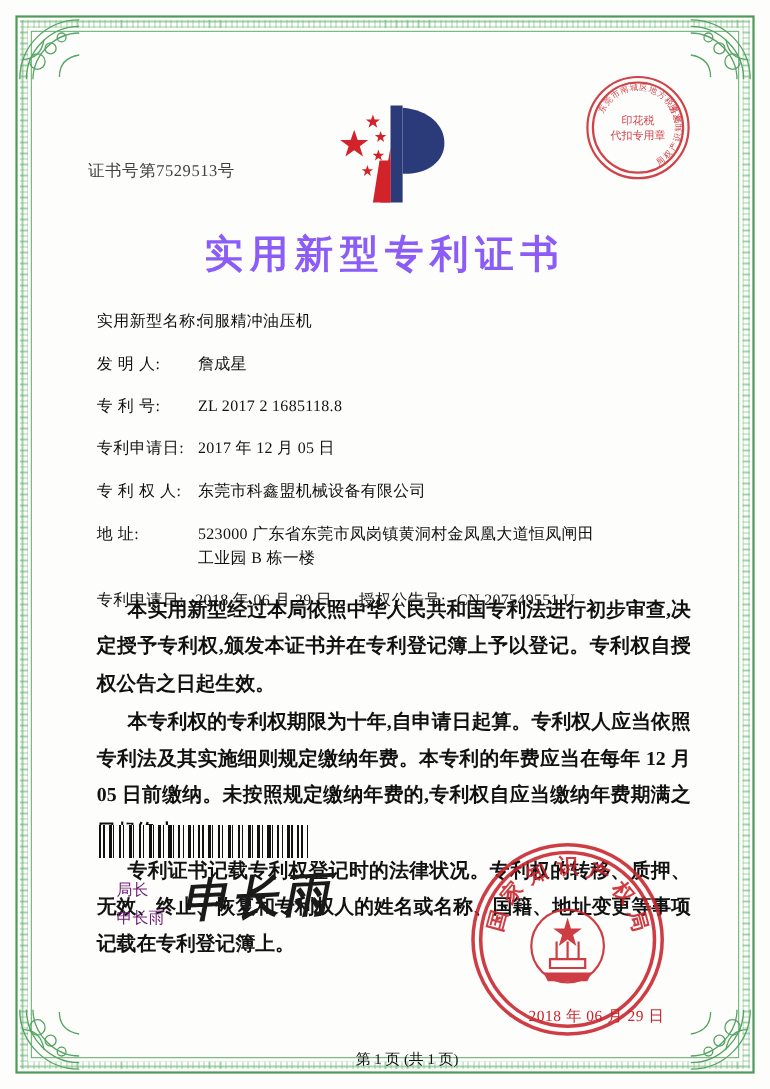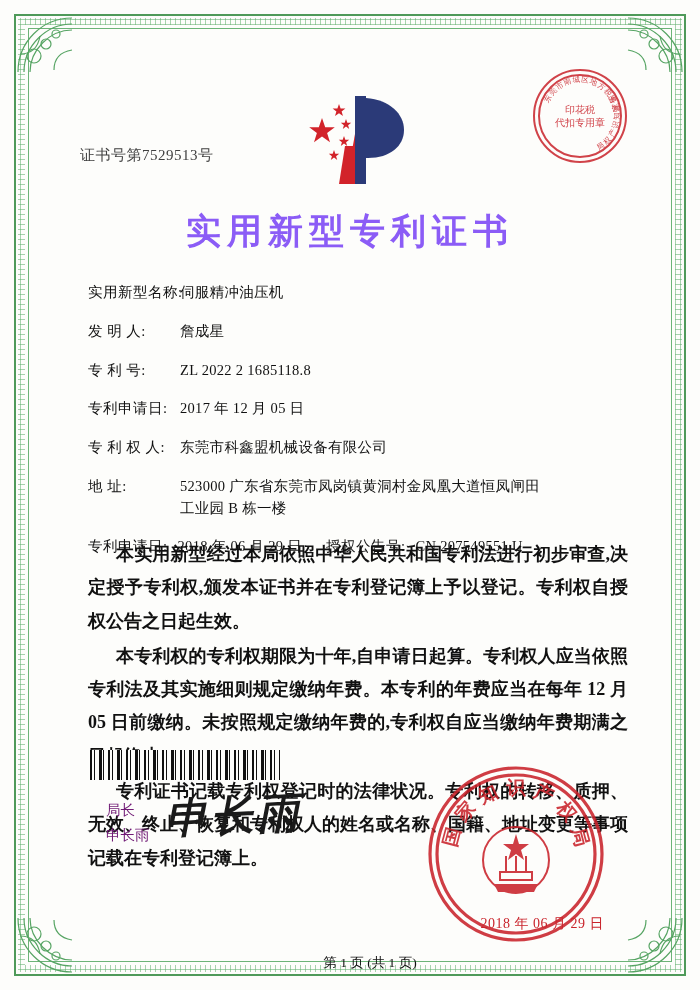--- a/index.html
+++ b/index.html
@@ -369,21 +369,21 @@
         <div class="value">伺服精冲油压机</div>
       </div>
 
       <div class="row">
         <div class="label spaced">发 明 人:</div>
         <div class="value">詹成星</div>
       </div>
 
       <div class="row">
         <div class="label spaced">专 利 号:</div>
-        <div class="value">ZL 2022 2 1685118.8</div>
+        <div class="value">ZL 2017 2 1685118.8</div>
       </div>
 
       <div class="row">
         <div class="label">专利申请日:</div>
         <div class="value">2017 年 12 月 05 日</div>
       </div>
 
       <div class="row">
         <div class="label spaced">专 利 权 人:</div>
         <div class="value">东莞市科鑫盟机械设备有限公司</div>

